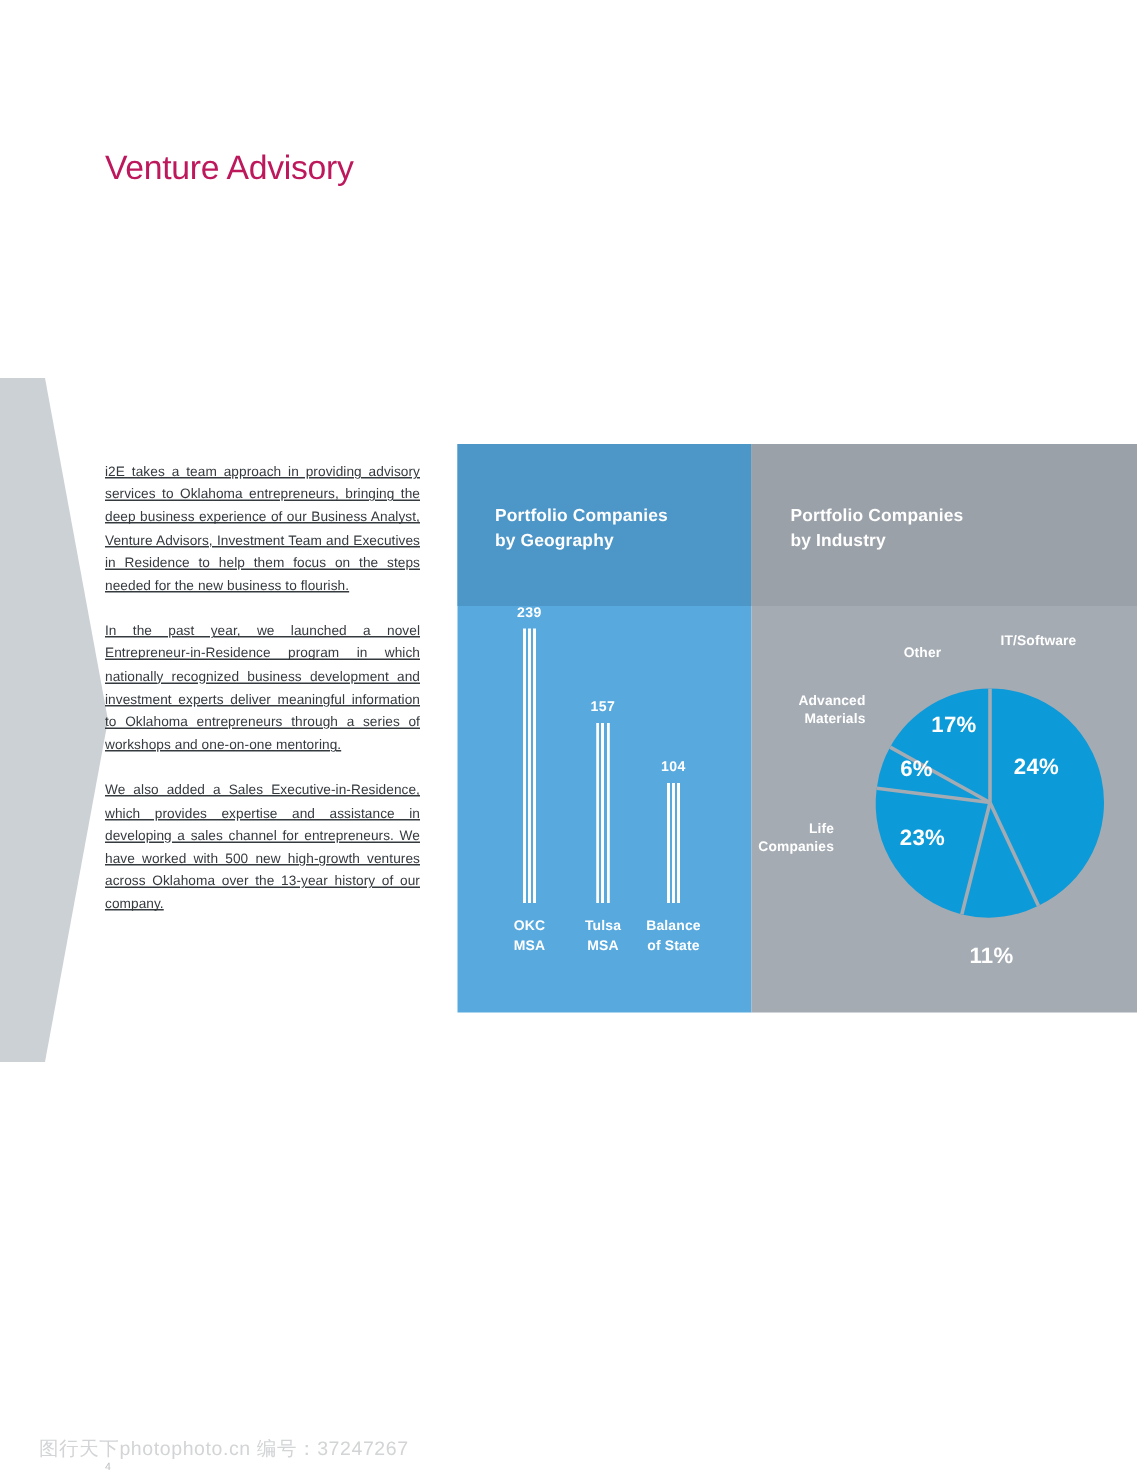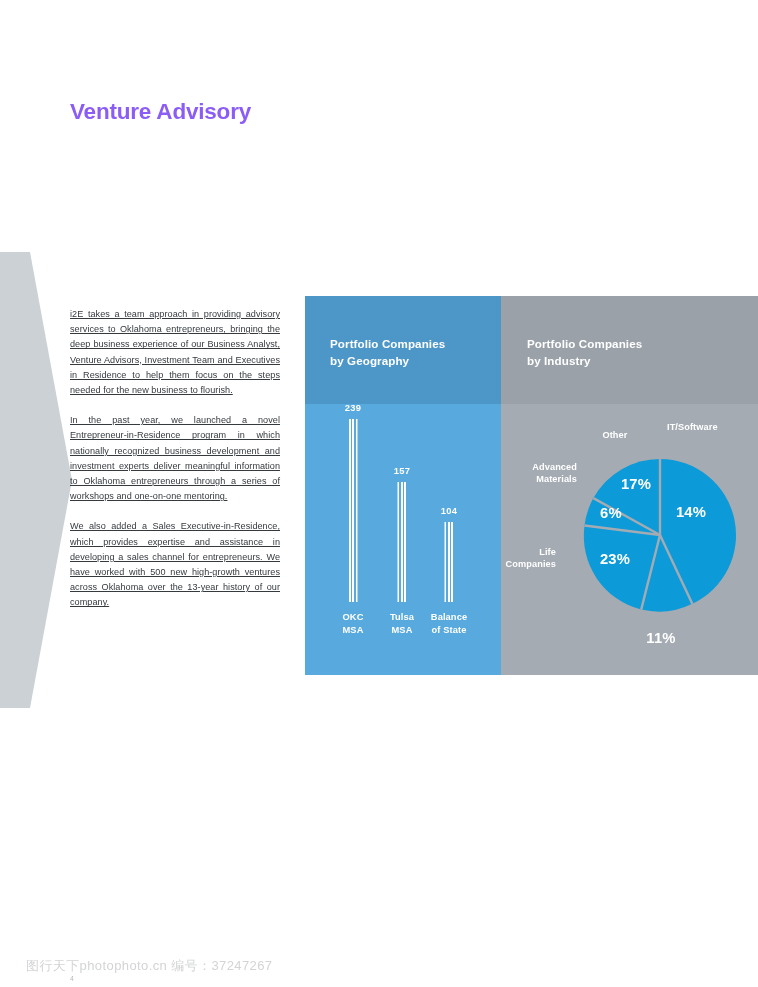--- a/index.html
+++ b/index.html
@@ -24,23 +24,23 @@
     width: 72px;
     height: 456px;
   }
 
   
   #page-title {
     position: absolute;
     left: 70px;
     top: 99px;
     font-size: 22.5px;
-    font-weight: bold;
+    font-weight: normal;
     letter-spacing: -0.2px;
-    color: #8b5cf6;
+    color: #be185d;
   }
 
   
   #body-copy {
     position: absolute;
     left: 70px;
     top: 307px;
     width: 222px;
   }
   #body-copy p {
@@ -258,21 +258,21 @@
 
         <g stroke="#a4abb3" stroke-width="2.4" fill="none">
           <line x1="159" y1="131" x2="159" y2="55"></line>
           <line x1="159" y1="131" x2="191.3" y2="199.8"></line>
           <line x1="159" y1="131" x2="140.2" y2="205.6"></line>
           <line x1="159" y1="131" x2="83.5" y2="121.5"></line>
           <line x1="159" y1="131" x2="92.4" y2="94.1"></line>
         </g>
       </svg>
 
-      <div class="pie-pct" style="left:190px; top:108px;">14%</div>
+      <div class="pie-pct" style="left:190px; top:108px;">24%</div>
       <div class="pie-pct" style="left:160px; top:190px;margin-top:44px;">11%</div>
       <div class="pie-pct" style="left:114px; top:155px;">23%</div>
       <div class="pie-pct" style="left:110px; top:109px;">6%</div>
       <div class="pie-pct" style="left:135px; top:80px;">17%</div>
 
       <div class="pie-cat" style="left:166px; top:18px; text-align:left;">IT/Software</div>
       <div class="pie-cat" style="left:-1px; top:143px; width:56px; text-align:right;">Life
 Companies</div>
       <div class="pie-cat" style="left:4px; top:58px; width:72px; text-align:right;">Advanced
 Materials</div>

